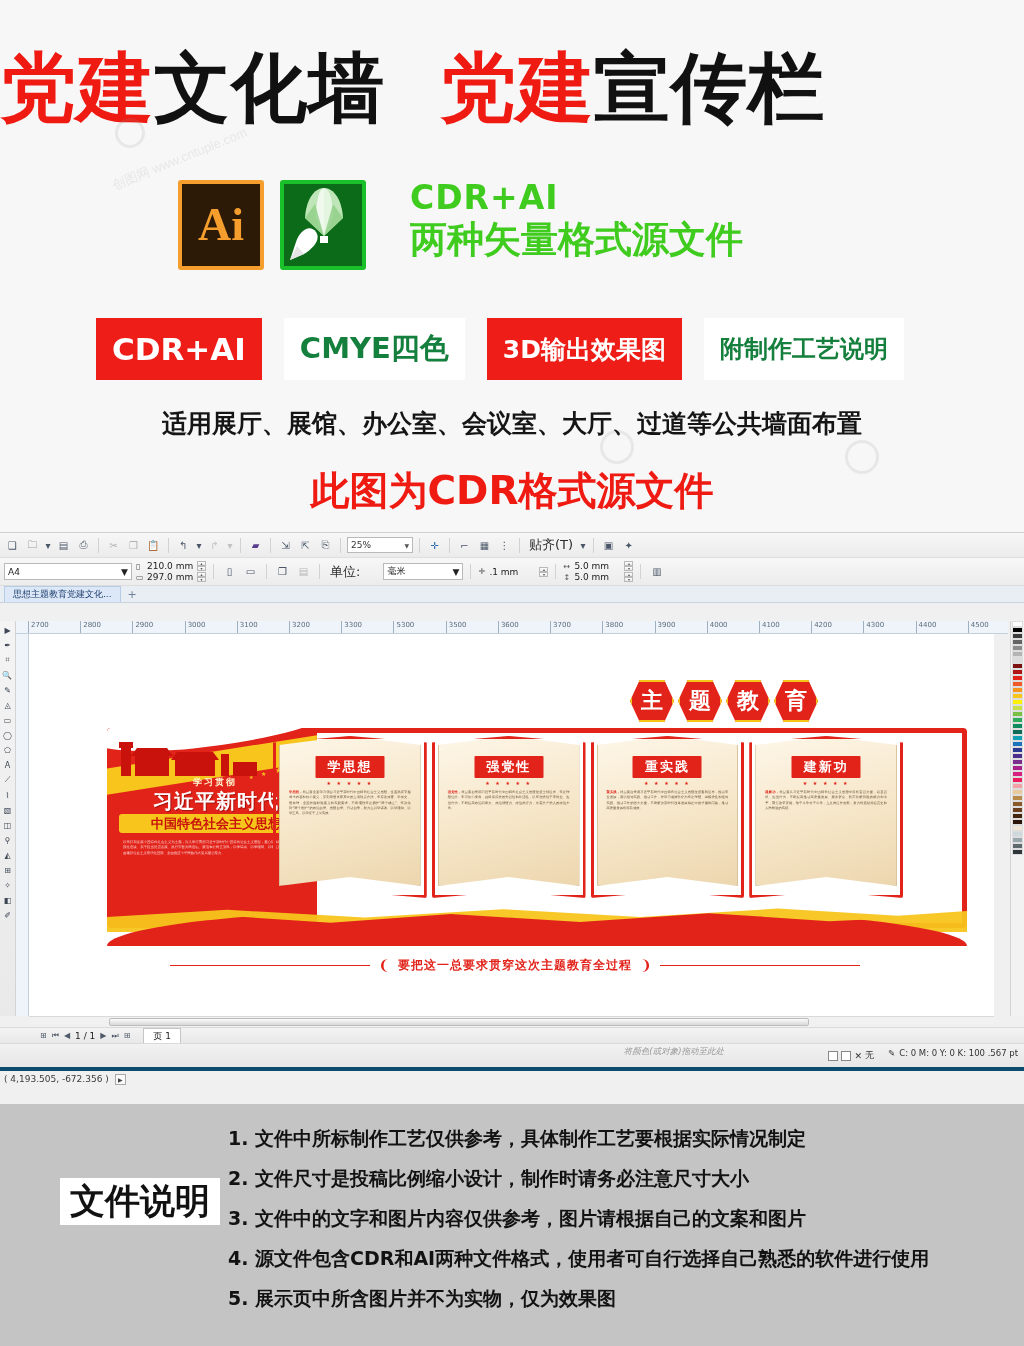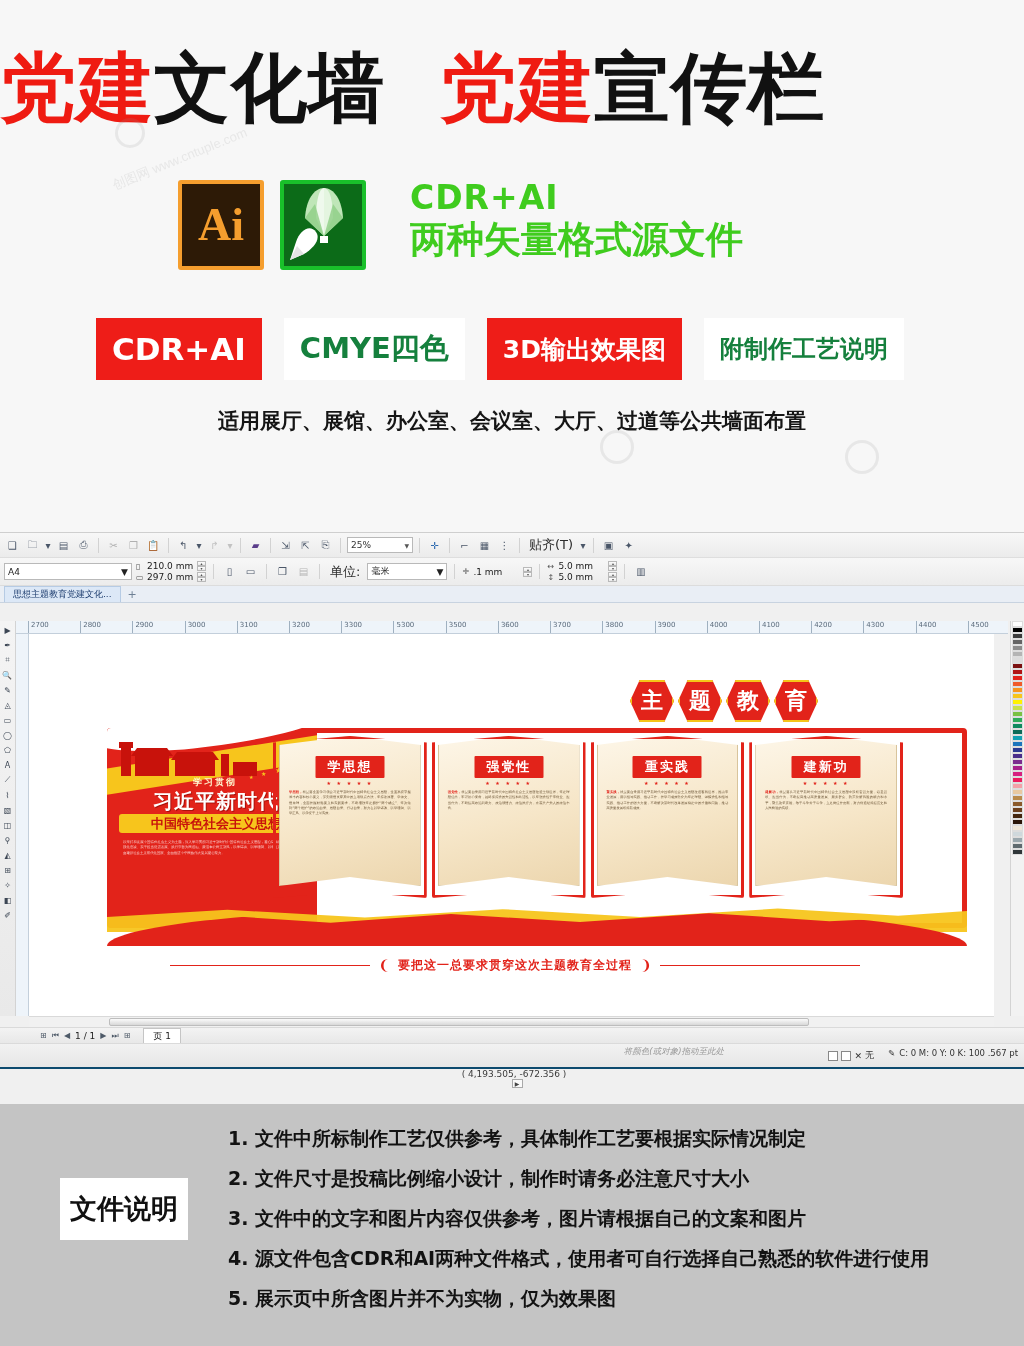--- a/index.html
+++ b/index.html
@@ -62,21 +62,21 @@
     font-family: "DejaVu Sans", sans-serif;
   }
   .badge.fill { background: #ee1d18; color: #ffffff; }
   .badge.hollow { background: #ffffff; color: #15803d; }
   .badge.s2 { font-size: 29px; }
   .badge.s3 { font-size: 25px; }
   .badge.s4 { font-size: 24px; }
 
   .promo-line1 {
     position: absolute; left: 0; top: 407px; width: 1024px; text-align: center;
-    font-size: 21px; font-weight: bold; color: #151515; white-space: nowrap;
+    font-size: 25px; font-weight: bold; color: #151515; white-space: nowrap;
     font-family: "DejaVu Sans", sans-serif;
   }
   .promo-line2 {
     position: absolute; left: 0; top: 464px; width: 1024px; text-align: center;
     font-size: 39px; font-weight: bold; color: #ef1b12; white-space: nowrap;
     font-family: "DejaVu Sans", sans-serif;
   }
   .wm {
     position: absolute; color: rgba(160,160,160,.18); font-size: 13px;
     pointer-events: none; user-select: none;
@@ -124,21 +124,21 @@
   .propbar {
     height: 28px; display: flex; align-items: center; gap: 4px;
     background: linear-gradient(#f7f7f7,#ececec);
     border-bottom: 1px solid #dcdcdc; padding: 0 4px;
   }
   .pb-combo {
     height: 17px; width: 128px; background: #fff; border: 1px solid #b9b9b9;
     display: flex; align-items: center; justify-content: space-between;
     padding: 0 3px; font-size: 9px; color: #222;
   }
-  .pb-combo.sm { width: 80px; }
+  .pb-combo.sm { width: 80px; margin-left: 16px; }
   .spin-group { display: flex; flex-direction: column; gap: 1px; }
   .spin-row { display: flex; align-items: center; gap: 2px; }
   .spin-ico { font-size: 8px; color: #555; width: 9px; }
   .spin-val { font-size: 9px; color: #1a1a1a; min-width: 48px; }
   .spin-btns { display: flex; flex-direction: column; }
   .spin-btns i {
     display: block; width: 9px; height: 5px; border: 1px solid #b9b9b9;
     background: linear-gradient(#fdfdfd,#e9e9e9); font-style: normal;
     font-size: 4px; line-height: 4px; text-align: center; color: #555;
   }
@@ -235,22 +235,21 @@
     position: absolute; right: 150px; top: 5px;
     font-size: 9px; color: #333; display: flex; align-items: center; gap: 3px;
   }
   .sb-colors {
     position: absolute; right: 6px; top: 4px;
     font-size: 8.5px; color: #333; display: flex; align-items: center; gap: 4px;
   }
   .coordbar {
     position: absolute; left: 0; top: 534px; width: 1024px; height: 20px;
     background: #f0f0f0; display: flex; align-items: center; padding-left: 4px;
-    border-top: 2px solid #0c4a6e;
-    flex-direction: column;
+    border-top: 4px solid #0c4a6e;
   }
   .coord-txt { font-size: 9px; color: #3a3a3a; }
   .coord-btn {
     width: 11px; height: 11px; border: 1px solid #a9a9a9; background: #fafafa;
     margin-left: 6px; font-size: 6px; display: flex; align-items: center;
     justify-content: center; color: #444;
   }
 
   
   .art {
@@ -383,21 +382,21 @@
   }
   .bb-orn { color: #e2231a; font-size: 14px; }
 
   
   .footer {
     position: absolute; left: 0; top: 1104px; width: 1024px; height: 242px;
     background: #c4c4c4;
   }
   .footer-label {
     position: absolute; left: 60px; top: 1178px; background: #ffffff;
-    color: #111; font-size: 27px; font-weight: bold; padding: 13px 10px;
+    color: #111; font-size: 35px; font-weight: bold; padding: 0 10px;
     font-family: "DejaVu Sans", sans-serif; white-space: nowrap;
   }
   .footer-list {
     position: absolute; left: 228px; top: 1126px; width: 790px;
   }
   .footer-item {
     font-size: 19px; color: #121212; font-weight: bold; margin-bottom: 14px;
     white-space: nowrap; font-family: "DejaVu Sans", sans-serif;
   }
 </style>
@@ -438,20 +437,21 @@
     </div>
 
     <div class="badges">
       <div class="badge fill">CDR+AI</div>
       <div class="badge hollow s2">CMYE四色</div>
       <div class="badge fill s3">3D输出效果图</div>
       <div class="badge hollow s4">附制作工艺说明</div>
     </div>
 
     <div class="promo-line1">适用展厅、展馆、办公室、会议室、大厅、过道等公共墙面布置</div>
+    <div class="promo-line2">此图为CDR格式源文件</div>
   </div>
 
   <div class="app">
 
 
     <div class="toolbar">
       <div class="tb-btn">❑</div>
       <div class="tb-btn">🗀</div>
       <div class="tb-btn" style="width:8px">▾</div>
       <div class="tb-btn">▤</div>

